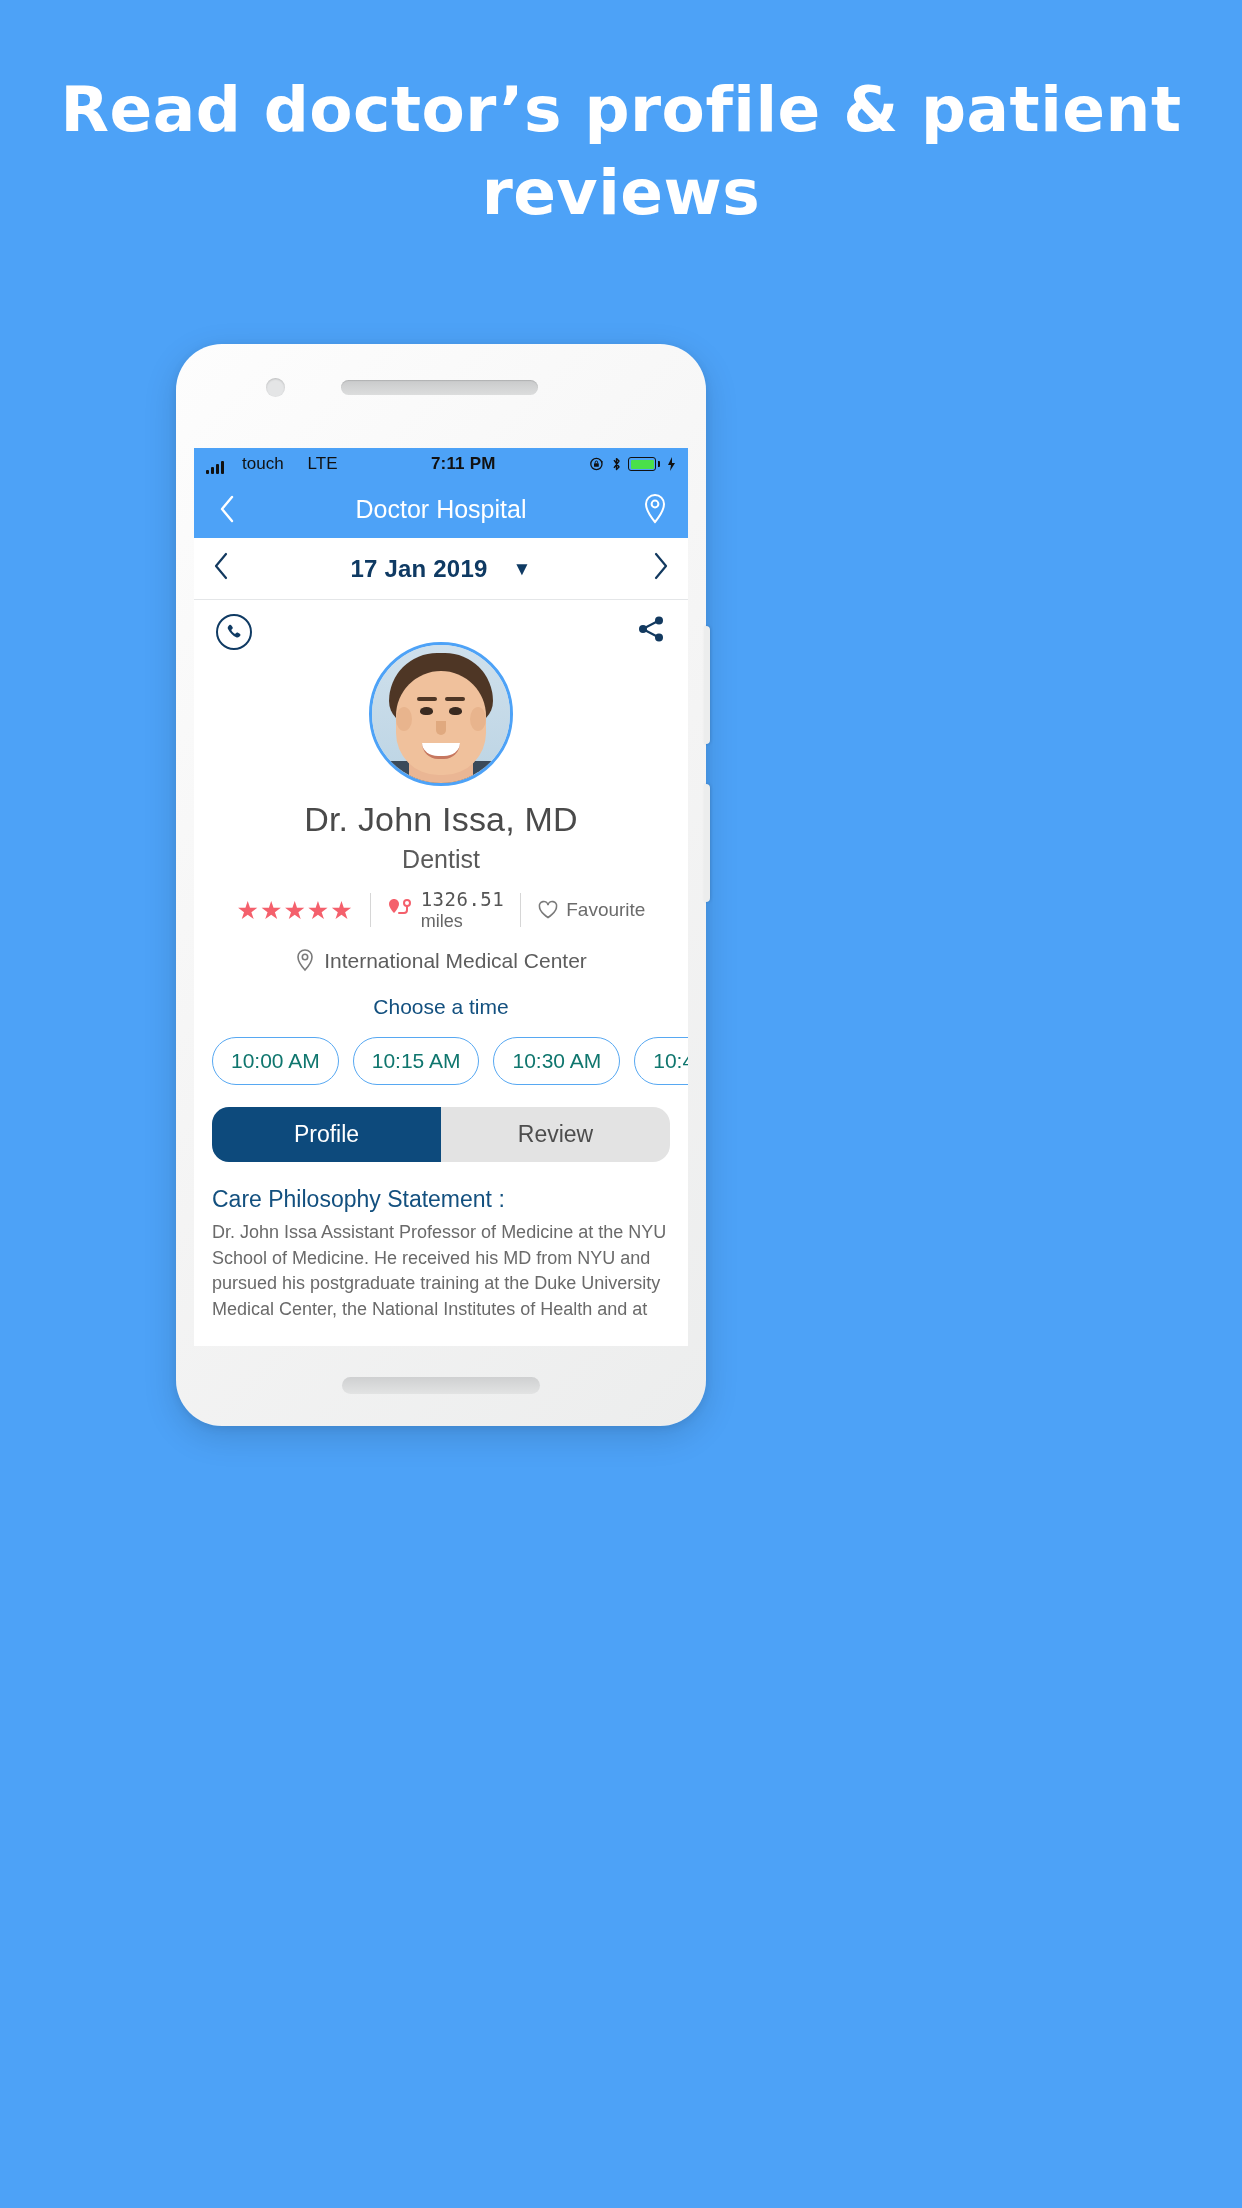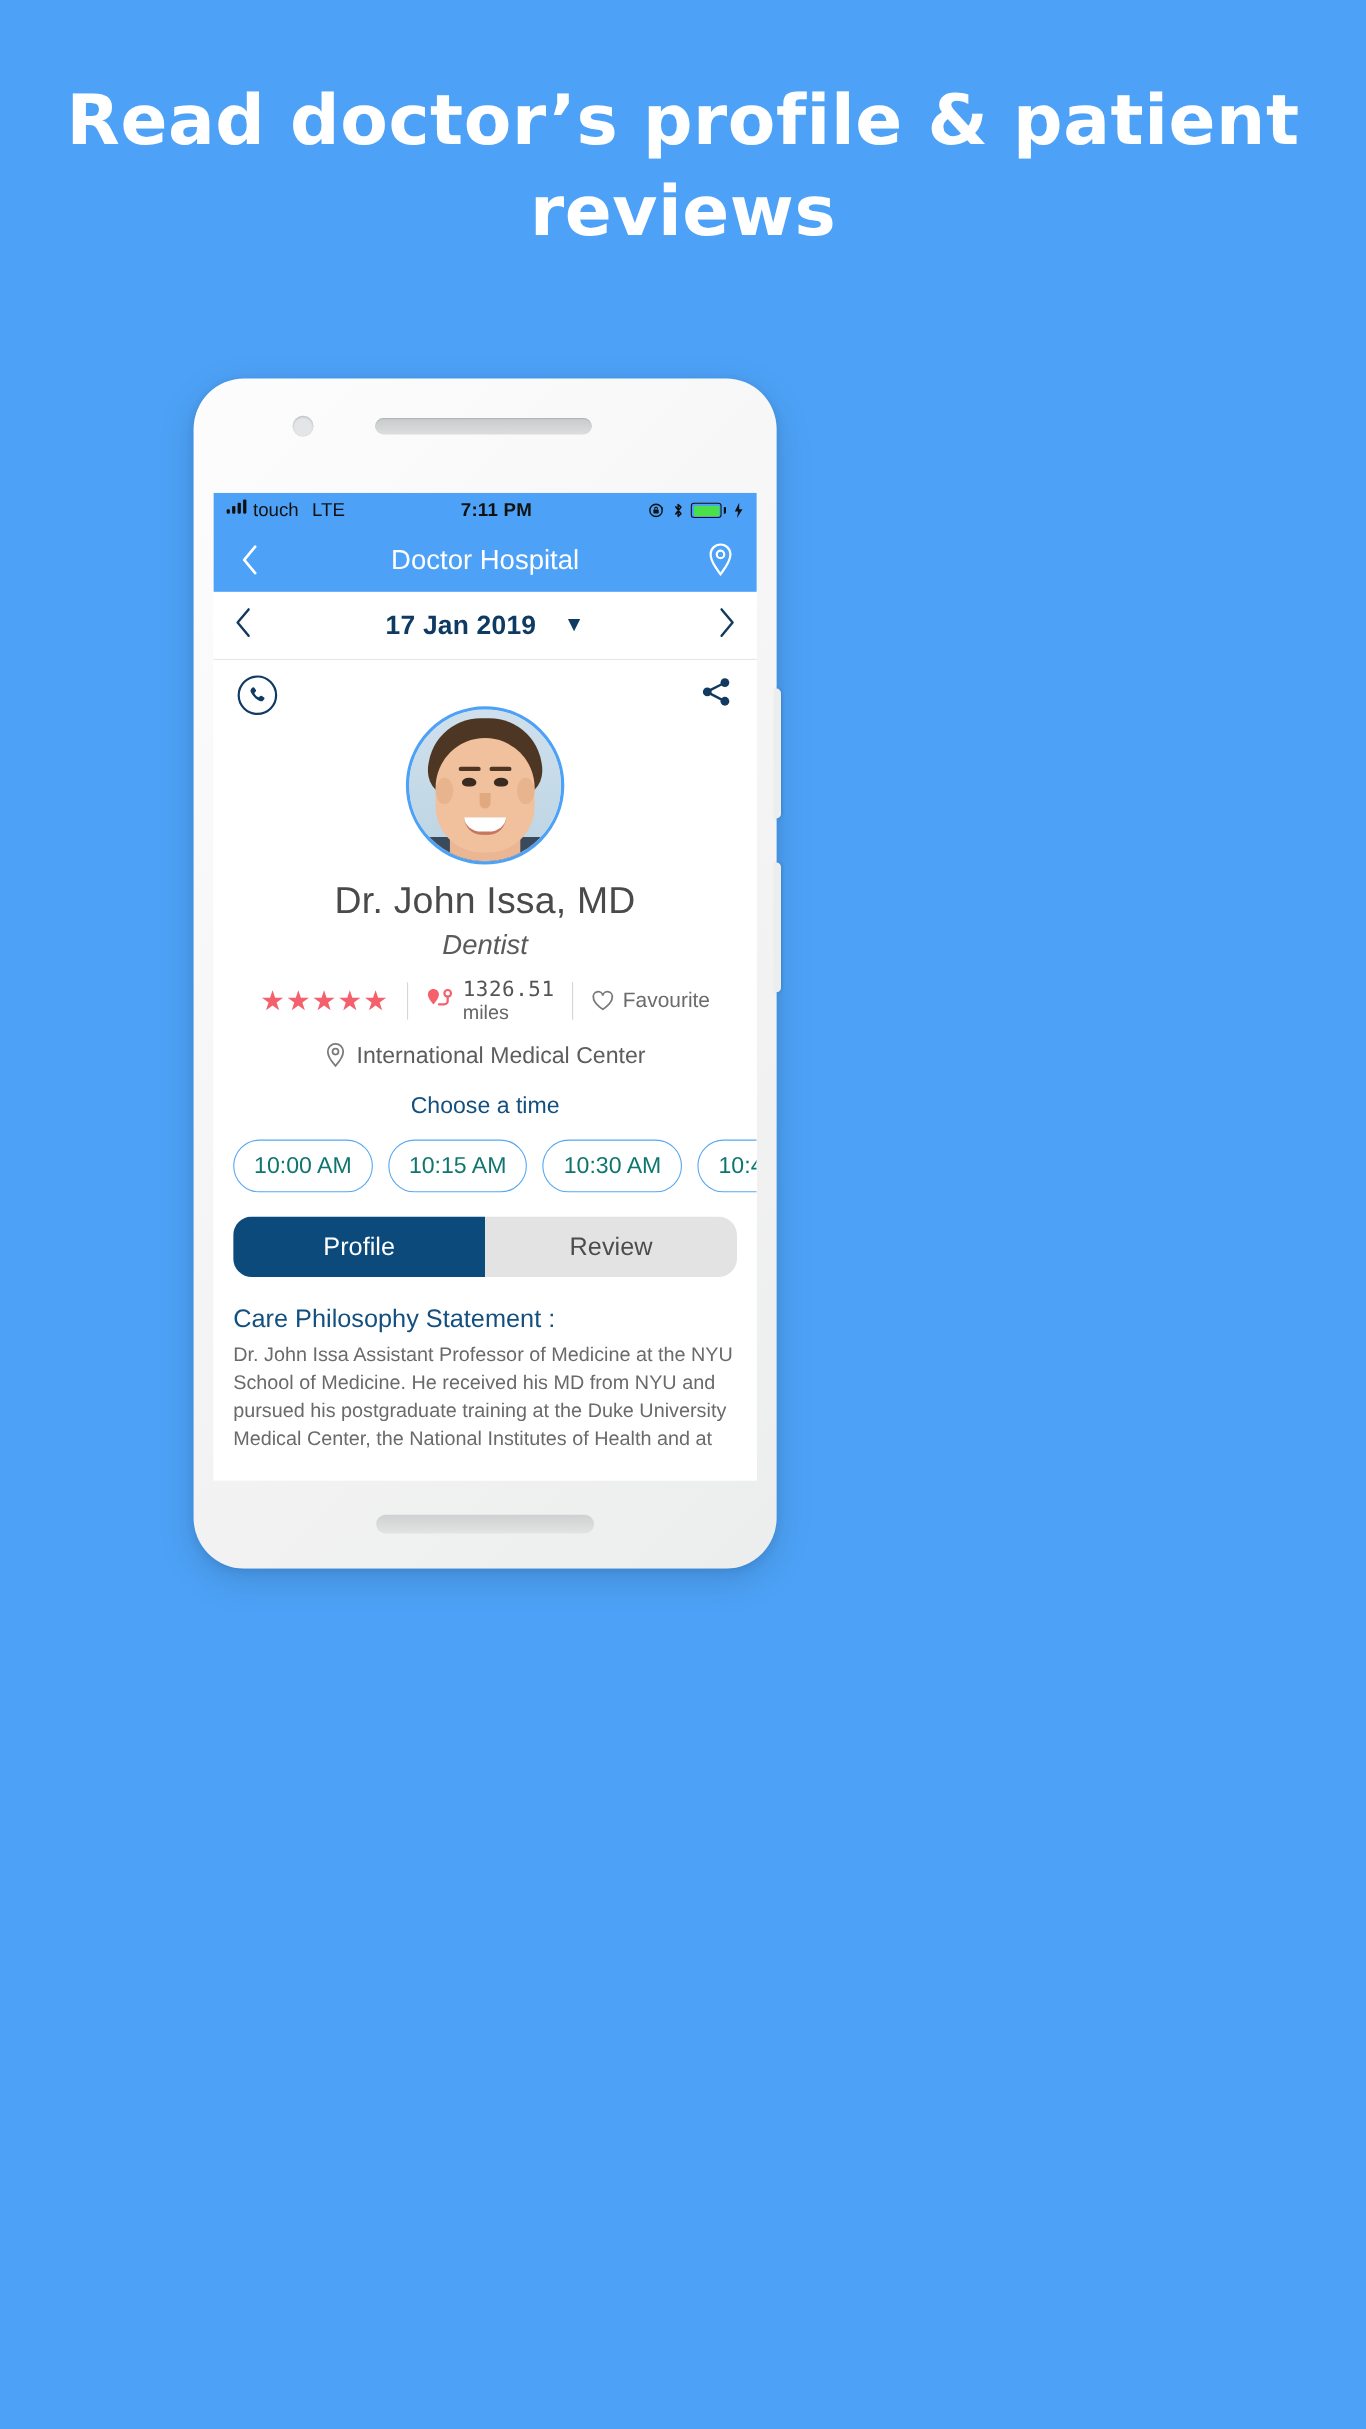--- a/index.html
+++ b/index.html
@@ -83,21 +83,21 @@
   .statusbar {
     height: 32px;
     background: #4da2f7;
     display: flex;
     align-items: center;
     padding: 0 12px;
     color: #111;
     font-size: 17px;
     font-family: "Liberation Sans", sans-serif;
   }
-  .sb-left { display: flex; align-items: flex-start; gap: 6px; }
+  .sb-left { display: flex; align-items: flex-end; gap: 18px; }
   .signal { display: flex; align-items: flex-end; gap: 2px; height: 13px; }
   .signal i { width: 3px; background: #111; border-radius: 1px; display: block; }
   .signal i:nth-child(1){height:4px}
   .signal i:nth-child(2){height:7px}
   .signal i:nth-child(3){height:10px}
   .signal i:nth-child(4){height:13px}
   .sb-carrier { font-size: 17px; }
   .sb-lte { font-size: 17px; margin-left: 6px; }
   .sb-time { flex: 1; text-align: center; font-weight: bold; font-size: 17px; letter-spacing: .2px;}
   .sb-right { display: flex; align-items: center; gap: 6px; }
@@ -192,21 +192,21 @@
            border-bottom: 3px solid #c6775f; }
   .neck { position:absolute; left:50%; bottom:0; transform:translateX(-50%);
           width: 64px; height: 34px; background:#eab694; border-radius: 14px 14px 0 0; }
   .shoulders { position:absolute; left:50%; bottom:0; transform:translateX(-50%);
           width: 160px; height: 22px; background:#3a4a5a; border-radius: 60px 60px 0 0; }
 
   .doc-name {
     text-align:center; color:#4a4a4a; font-size: 34px; font-weight: 400;
     margin-top: 14px; letter-spacing: .2px;
   }
-  .doc-spec { text-align:center; color:#5a5a5a; font-size: 25px; margin-top: 6px; font-style: italic; }
+  .doc-spec { text-align:center; color:#5a5a5a; font-size: 25px; margin-top: 6px; }
 
   .meta-row {
     display:flex; align-items:center; justify-content:center;
     gap: 0; margin-top: 14px; color:#6b6b6b; font-size: 18px;
   }
   .meta-cell { padding: 0 16px; display:flex; align-items:center; gap:8px; }
   .meta-div { width:1px; height: 34px; background:#d6d6d6; }
   .stars { color: #f4606c; font-size: 25px; letter-spacing: 1px; }
   .dist-num { font-family:"DejaVu Sans Mono", monospace; font-size: 19px; color:#555; letter-spacing: .5px;}
   .dist-unit { font-size: 18px; color:#666; }

